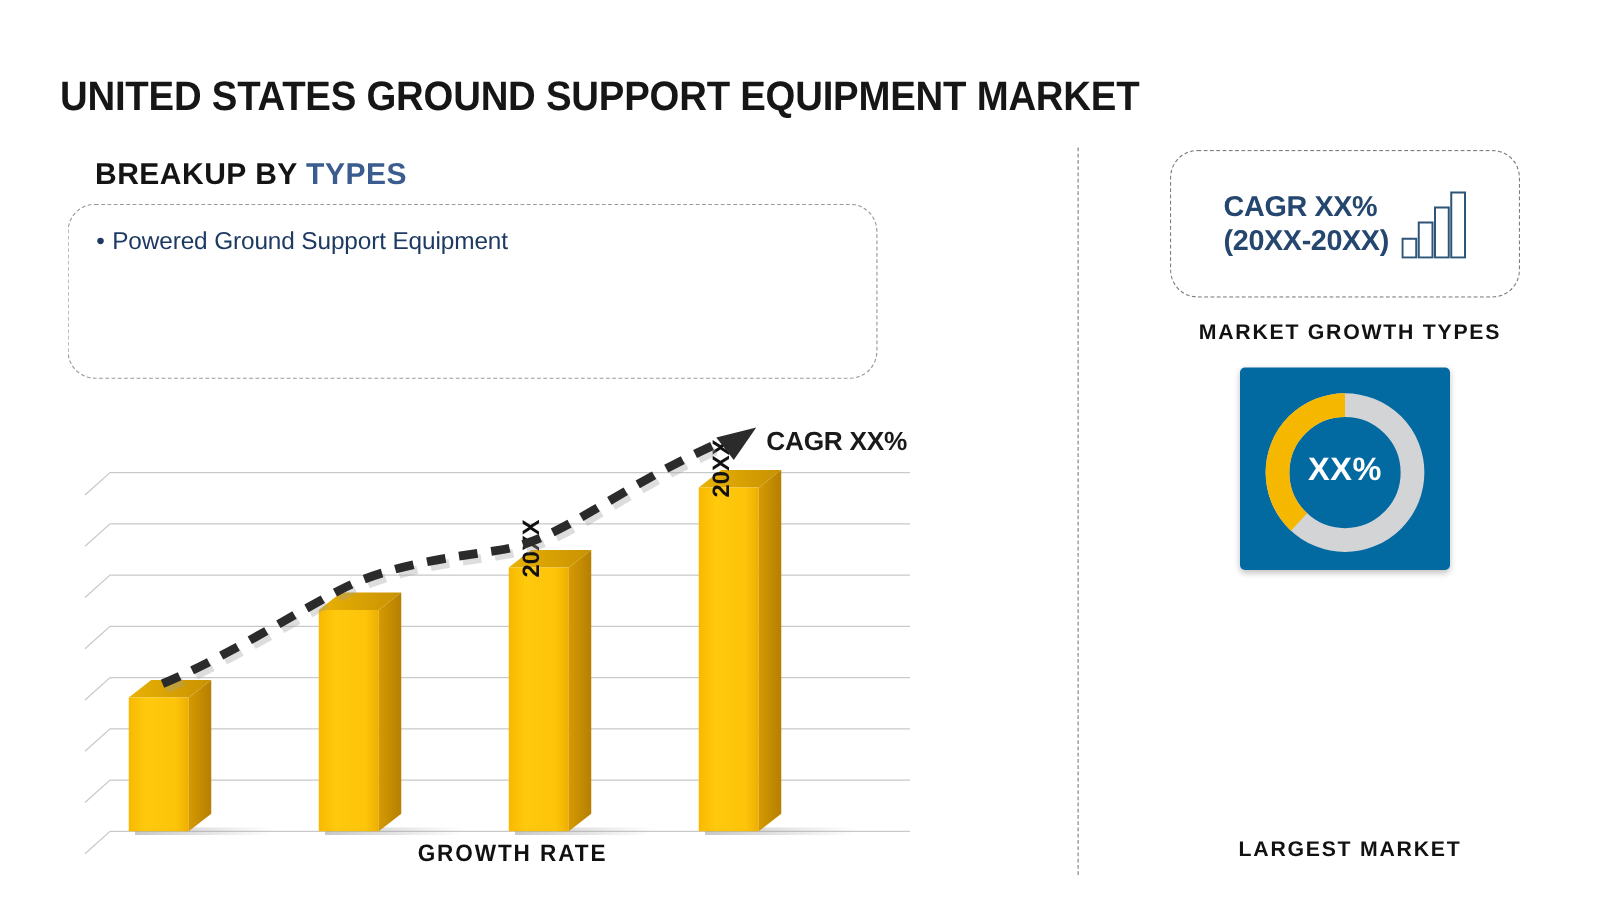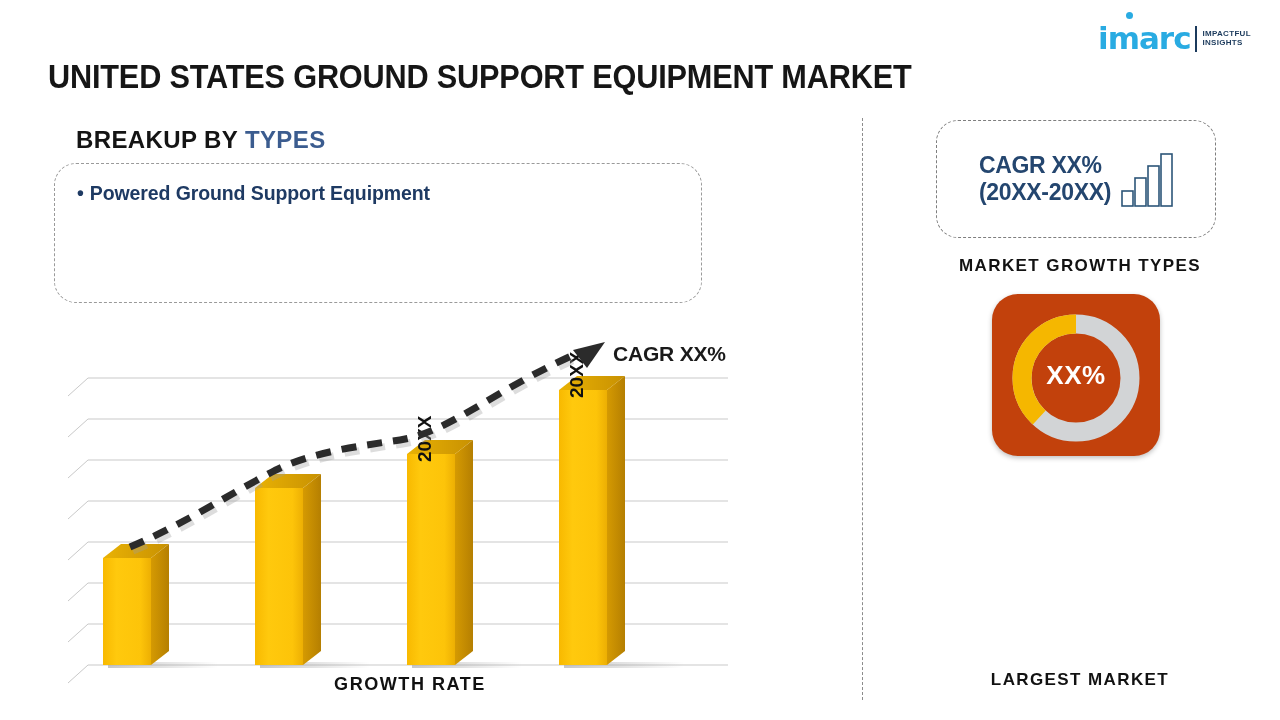--- a/index.html
+++ b/index.html
@@ -33,21 +33,21 @@
   .breakup-head .k{color:#141414;}
   .breakup-head .v{color:#3b5c8f;}
 
   
   .list-box{
     position:absolute;left:54px;top:163px;width:648px;height:140px;
     border:1.6px dashed #9a9a9a;border-radius:22px;background:#fff;box-sizing:border-box;
     padding:14px 22px 0 22px;
   }
   .list-item{
-    color:#1e3a63;font-weight:bold;font-size:19.5px;line-height:30px;
+    color:#1e3a63;font-weight:normal;font-size:19.5px;line-height:30px;
     letter-spacing:-.1px;white-space:nowrap;
   }
   .list-item .bullet{margin-right:6px;}
 
   
   .chart{position:absolute;left:60px;top:330px;width:700px;height:380px;}
   .chart svg{display:block;}
   .chart-caption{
     position:absolute;left:0;top:343px;width:700px;text-align:center;
     font-size:19px;font-weight:bold;letter-spacing:1.6px;color:#111;
@@ -74,45 +74,36 @@
 
   .panel-label{
     position:absolute;width:400px;text-align:center;
     font-size:17px;font-weight:bold;letter-spacing:1.4px;color:#121212;
   }
   .label-growth{top:256px;}
   .label-cagr{top:460px;}
   .label-market{top:670px;}
 
   .tile{
-    position:absolute;left:112px;width:168px;height:162px;border-radius:26px;
-    background:#c2410c;box-shadow:0 2px 5px rgba(0,0,0,.25);
+    position:absolute;left:112px;width:168px;height:162px;border-radius:4px;
+    background:#0369a1;box-shadow:0 2px 5px rgba(0,0,0,.25);
   }
   .tile-cagr{top:294px;}
   .tile-market{top:504px;}
   .tile svg{position:absolute;left:0;top:0;}
   .donut-text{
     position:absolute;inset:0;display:flex;align-items:center;justify-content:center;
     color:#ffffff;font-weight:bold;font-size:26px;letter-spacing:.5px;
   }
 </style>
 </head>
 <body>
 
 <div class="page">
 
-  <div class="logo">
-    <span class="logo-dot"></span>
-    <span class="logo-word">imarc</span>
-    <span class="logo-bar"></span>
-    <span class="logo-tag">
-      <div>IMPACTFUL</div>
-      <div>INSIGHTS</div>
-    </span>
-  </div>
 
   <div class="main-title">UNITED STATES GROUND SUPPORT EQUIPMENT MARKET</div>
 
   <div class="breakup-head">
     <span class="k">BREAKUP BY </span><span class="v">TYPES</span>
   </div>
 
   <div class="list-box">
     <div class="list-item">
       <span class="bullet">•</span><span>Powered Ground Support Equipment</span>

